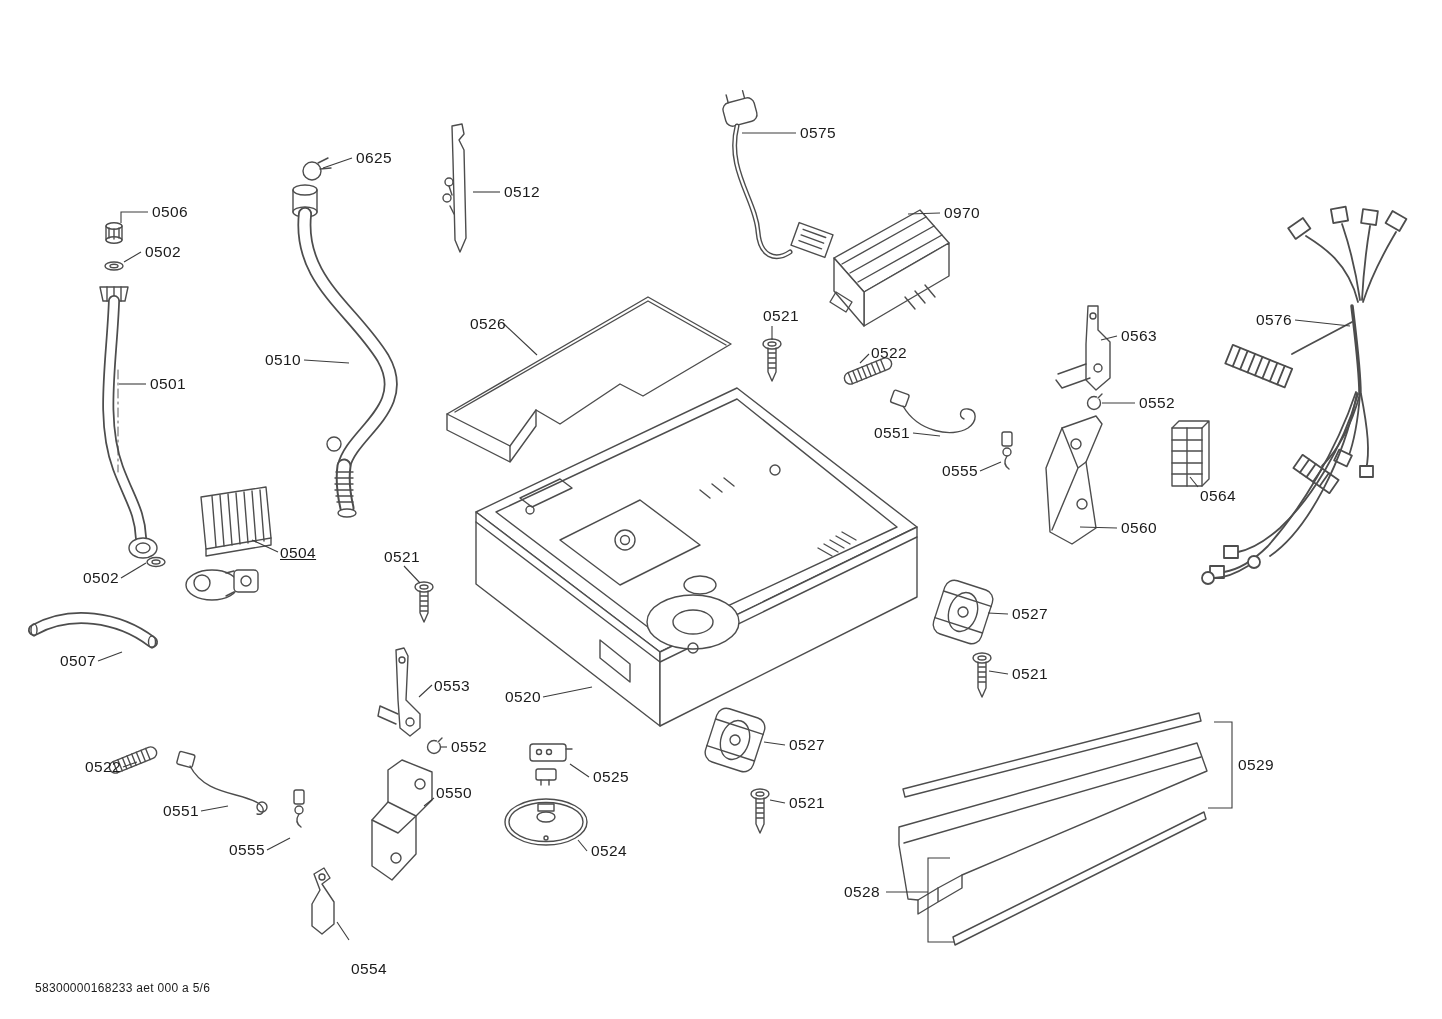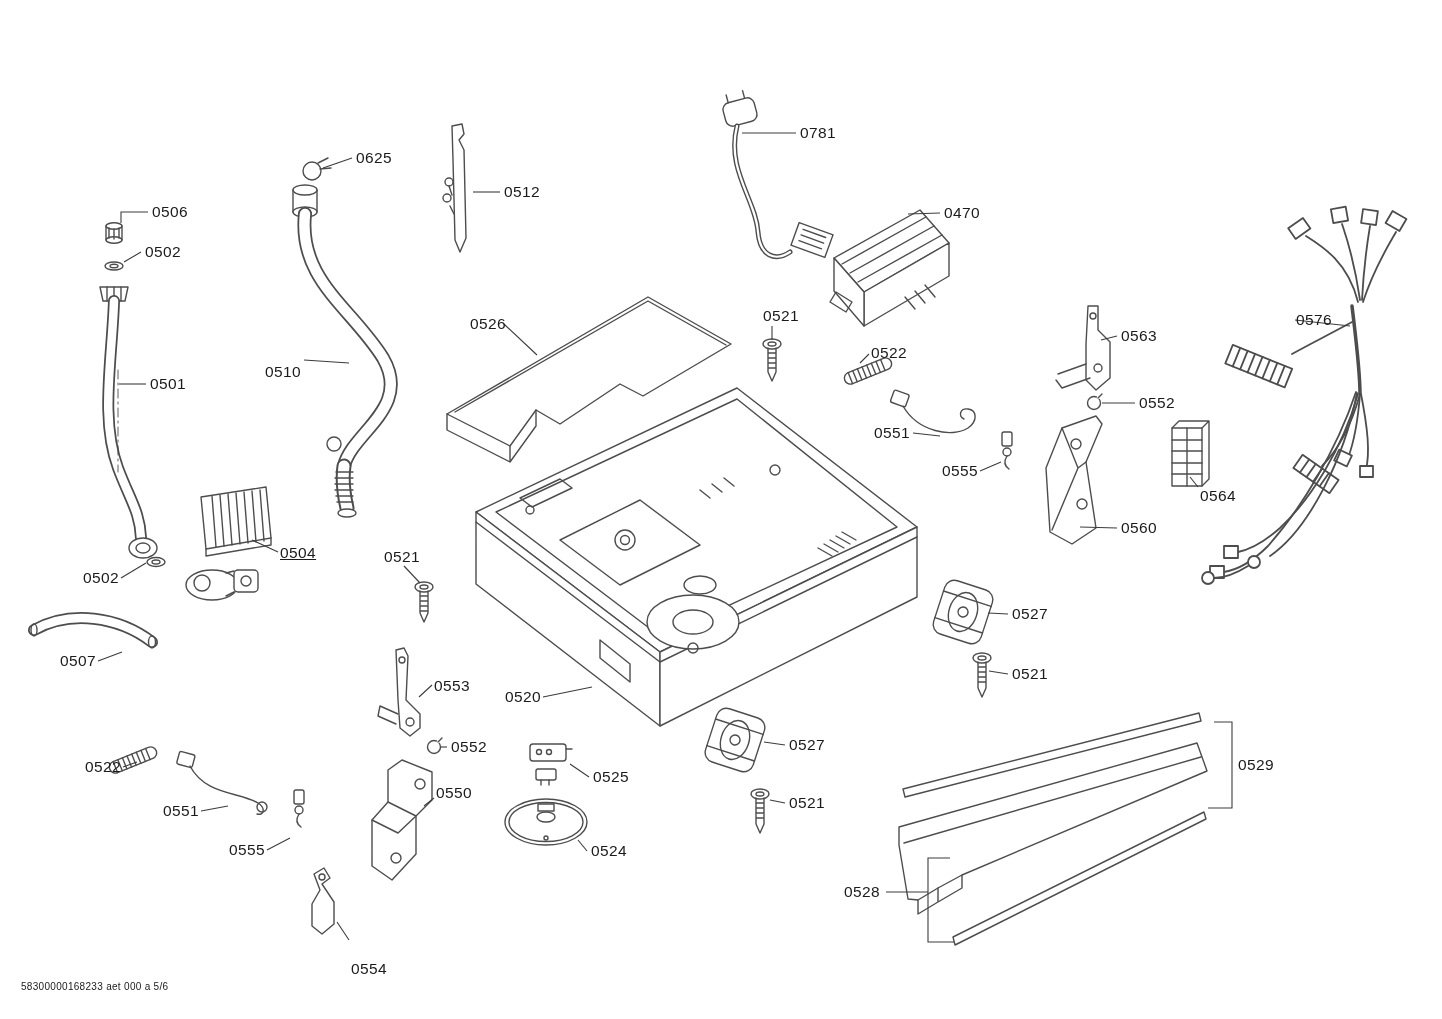--- a/index.html
+++ b/index.html
@@ -6,21 +6,21 @@
   .stage {
     position:relative; width:1442px; height:1019px; background:#ffffff;
     font-family:"Liberation Sans", sans-serif; overflow:hidden;
   }
   .stage svg { position:absolute; left:0; top:0; }
   .part-label {
     position:absolute; font-size:15.5px; line-height:17px; color:#1b1b1b;
     letter-spacing:0.4px; white-space:nowrap;
   }
   .footer-text {
-    position:absolute; left:21px; top:981px; font-size:10px; color:#1b1b1b;
+    position:absolute; left:35px; top:981px; font-size:12px; color:#1b1b1b;
     letter-spacing:0.3px;
   }
   .leader { fill:none; stroke:#3c3c3c; stroke-width:1.1; }
 </style>
 </head>
 <body>
 
 <div class="stage">
 
   <svg id="diagram-svg" width="1442" height="1019" viewBox="0 0 1442 1019">
@@ -348,29 +348,29 @@
         <polyline points="950,858 928,858 928,942 954,942" class="leader"></polyline>
         <polyline points="349,940 337,922" class="leader"></polyline>
       </g>
   </svg>
 
   <div id="label-layer">
       <span class="part-label" style="left: 356px; top: 149px;">0625</span>
       <span class="part-label" style="left: 152px; top: 203px;">0506</span>
       <span class="part-label" style="left: 145px; top: 243px;">0502</span>
       <span class="part-label" style="left: 504px; top: 183px;">0512</span>
-      <span class="part-label" style="left: 800px; top: 124px;">0781</span>
-      <span class="part-label" style="left: 944px; top: 204px;">0470</span>
+      <span class="part-label" style="left: 800px; top: 124px;">0575</span>
+      <span class="part-label" style="left: 944px; top: 204px;">0970</span>
       <span class="part-label" style="left: 150px; top: 375px;">0501</span>
-      <span class="part-label" style="left: 265px; top: 351px; margin-top: 12px;">0510</span>
+      <span class="part-label" style="left: 265px; top: 351px;">0510</span>
       <span class="part-label" style="left: 470px; top: 315px; text-align: center;">0526</span>
       <span class="part-label" style="left: 763px; top: 307px;">0521</span>
       <span class="part-label" style="left: 871px; top: 344px;">0522</span>
       <span class="part-label" style="left: 1121px; top: 327px;">0563</span>
-      <span class="part-label" style="left: 1296px; top: 311px;">0576</span>
+      <span class="part-label" style="left: 1256px; top: 311px;">0576</span>
       <span class="part-label" style="left: 1139px; top: 394px;">0552</span>
       <span class="part-label" style="left: 874px; top: 424px;">0551</span>
       <span class="part-label" style="left: 942px; top: 462px;">0555</span>
       <span class="part-label" style="left: 1200px; top: 487px;">0564</span>
       <span class="part-label" style="left: 1121px; top: 519px; text-align: center;">0560</span>
       <span class="part-label" style="left: 280px; top: 544px; text-decoration: underline;">0504</span>
       <span class="part-label" style="left: 83px; top: 569px;">0502</span>
       <span class="part-label" style="left: 384px; top: 548px;">0521</span>
       <span class="part-label" style="left: 1012px; top: 605px;">0527</span>
       <span class="part-label" style="left: 60px; top: 652px;">0507</span>

